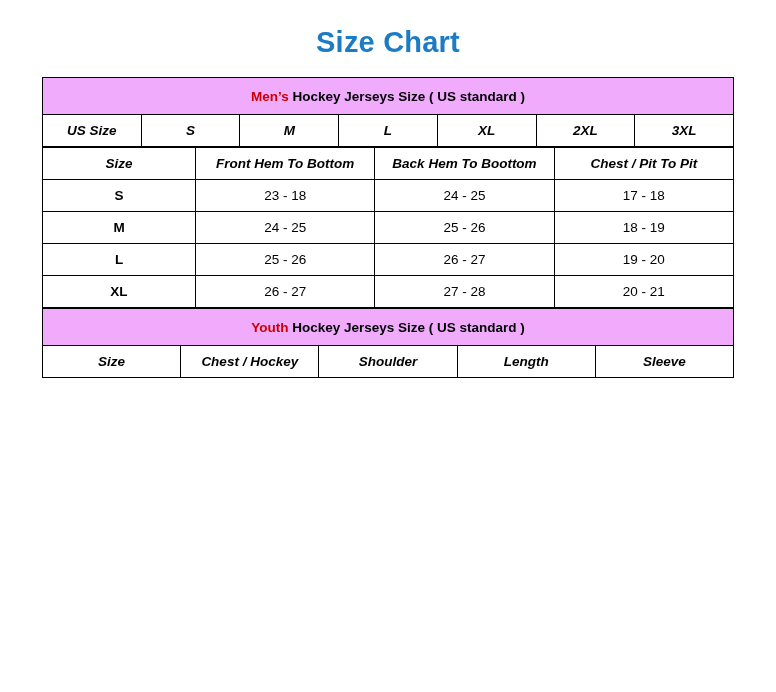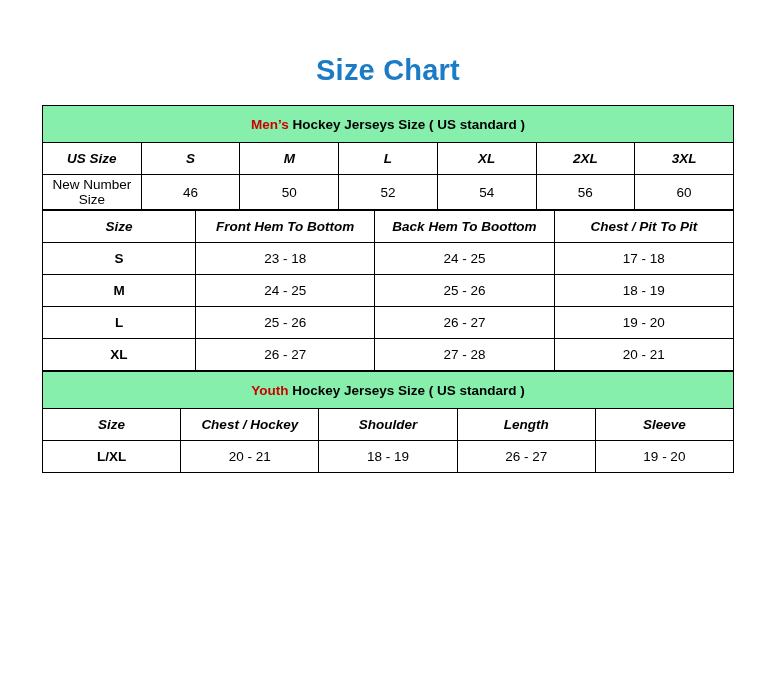--- a/index.html
+++ b/index.html
@@ -17,21 +17,21 @@
     position: relative;
     width: 776px;
     height: 692px;
     box-sizing: border-box;
   }
   .title {
     text-align: center;
     color: #1b7bc4;
     font-size: 29px;
     font-weight: bold;
-    padding-top: 54px;
+    padding-top: 26px;
     padding-bottom: 18px;
     letter-spacing: 0.2px;
   }
   .chart-wrap {
     width: 692px;
     margin: 0 auto;
   }
   table.size-table {
     width: 100%;
     border-collapse: collapse;
@@ -39,21 +39,21 @@
   }
   table.size-table td {
     border: 1px solid #000000;
     text-align: center;
     font-size: 13.5px;
     height: 27px;
     padding: 2px 2px;
     vertical-align: middle;
   }
   .section-head {
-    background: #86efac;
+    background: #f0abfc;
     font-weight: bold;
     font-size: 14.5px;
     height: 32px !important;
   }
   .section-head .accent {
     color: #cc0000;
   }
   .hdr {
     font-weight: bold;
     font-style: italic;
@@ -80,29 +80,20 @@
           <td class="section-head" colspan="7"><span class="accent">Men’s</span><span> Hockey Jerseys Size ( US standard )</span></td>
         </tr>
         <tr>
           <td class="hdr">US Size</td>
           <td class="hdr">S</td>
           <td class="hdr">M</td>
           <td class="hdr">L</td>
           <td class="hdr">XL</td>
           <td class="hdr">2XL</td>
           <td class="hdr">3XL</td>
-        </tr>
-        <tr>
-          <td class="rowlabel">New Number Size</td>
-          <td>46</td>
-          <td>50</td>
-          <td>52</td>
-          <td>54</td>
-          <td>56</td>
-          <td>60</td>
         </tr>
       </tbody>
     </table>
 
     <table class="size-table">
       <tbody>
         <tr>
           <td class="hdr" style="width:148px">Size</td>
           <td class="hdr">Front Hem To Bottom</td>
           <td class="hdr">Back Hem To Boottom</td>
@@ -140,24 +131,17 @@
         <tr>
           <td class="section-head" colspan="5"><span class="accent">Youth</span><span> Hockey Jerseys Size ( US standard )</span></td>
         </tr>
         <tr>
           <td class="hdr" style="width:148px">Size</td>
           <td class="hdr">Chest / Hockey</td>
           <td class="hdr">Shoulder</td>
           <td class="hdr">Length</td>
           <td class="hdr">Sleeve</td>
         </tr>
-        <tr>
-          <td class="bold-cell">L/XL</td>
-          <td>20 - 21</td>
-          <td>18 - 19</td>
-          <td>26 - 27</td>
-          <td>19 - 20</td>
-        </tr>
       </tbody>
     </table>
 
   </div>
 </div>
 
 </body></html>

